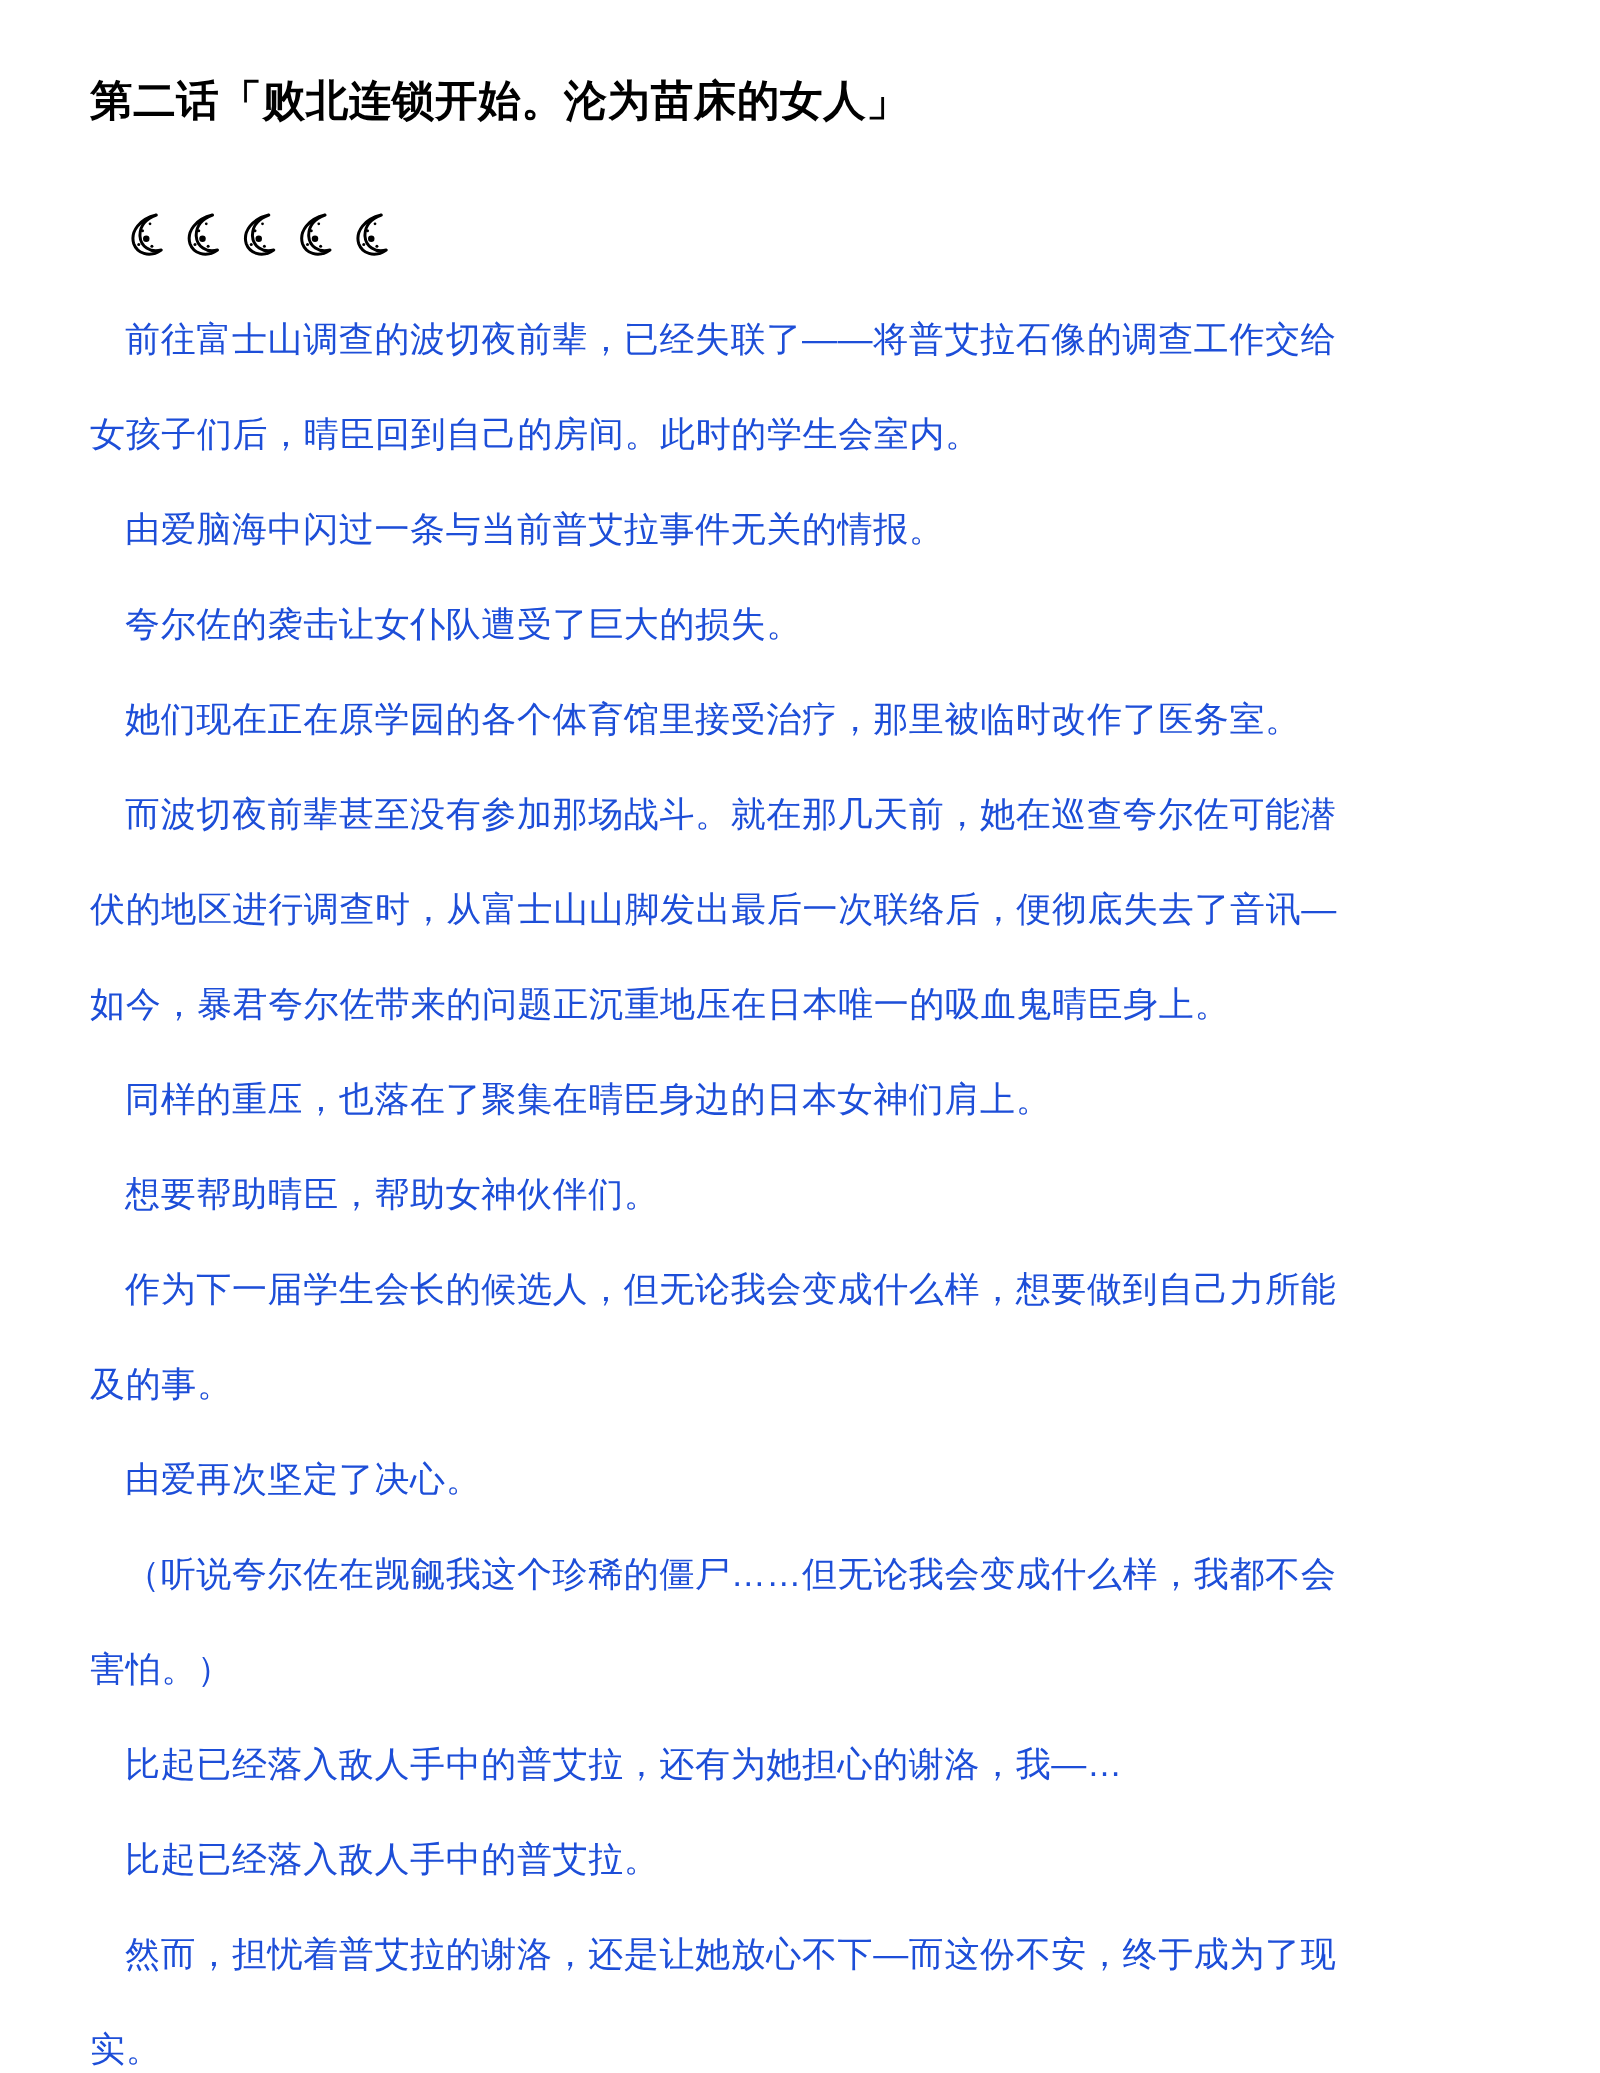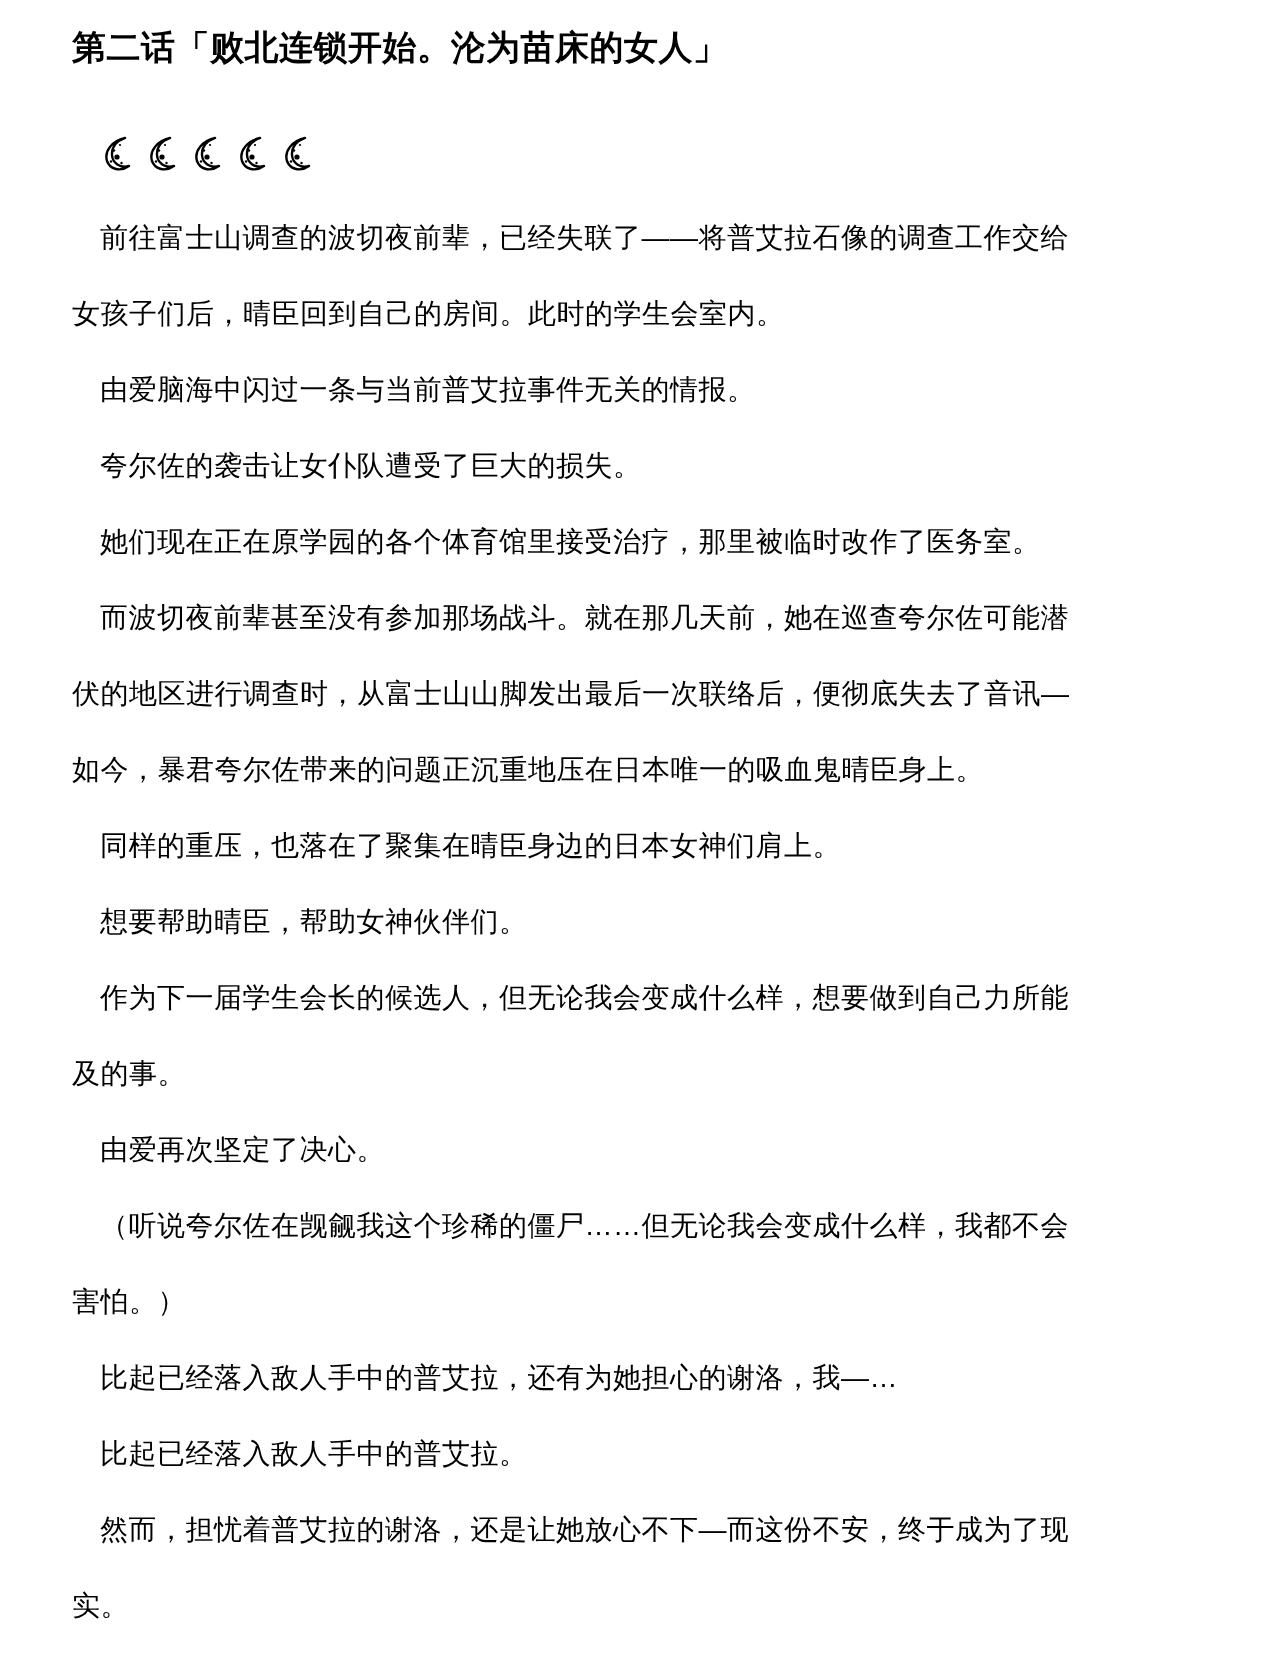--- a/index.html
+++ b/index.html
@@ -9,21 +9,21 @@
     color: #000000;
   }
   .page {
     position: relative;
     width: 1156px;
     height: 1658px;
     background: #ffffff;
     overflow: hidden;
     font-family: "Liberation Sans", "DejaVu Sans", sans-serif;
     box-sizing: border-box;
-    padding: 24px 72px 0 72px;
+    padding: 58px 72px 0 72px;
   }
   .chapter-title {
     font-size: 34px;
     font-weight: 700;
     line-height: 46px;
     margin: 0;
     color: #000000;
     letter-spacing: 0.5px;
   }
   .scene-divider {
@@ -42,21 +42,21 @@
   .body-text {
     margin-top: 24px;
   }
   .body-text p {
     margin: 0;
     font-size: 28px;
     font-weight: 500;
     line-height: 76px;
     text-indent: 28px;
     letter-spacing: 0.5px;
-    color: #000000;
+    color: #1d4ed8;
   }
 </style>
 </head>
 <body>
 
 <div class="page">
 
   <h1 class="chapter-title">第二话「败北连锁开始。沦为苗床的女人」</h1>
 
   <div class="scene-divider">

